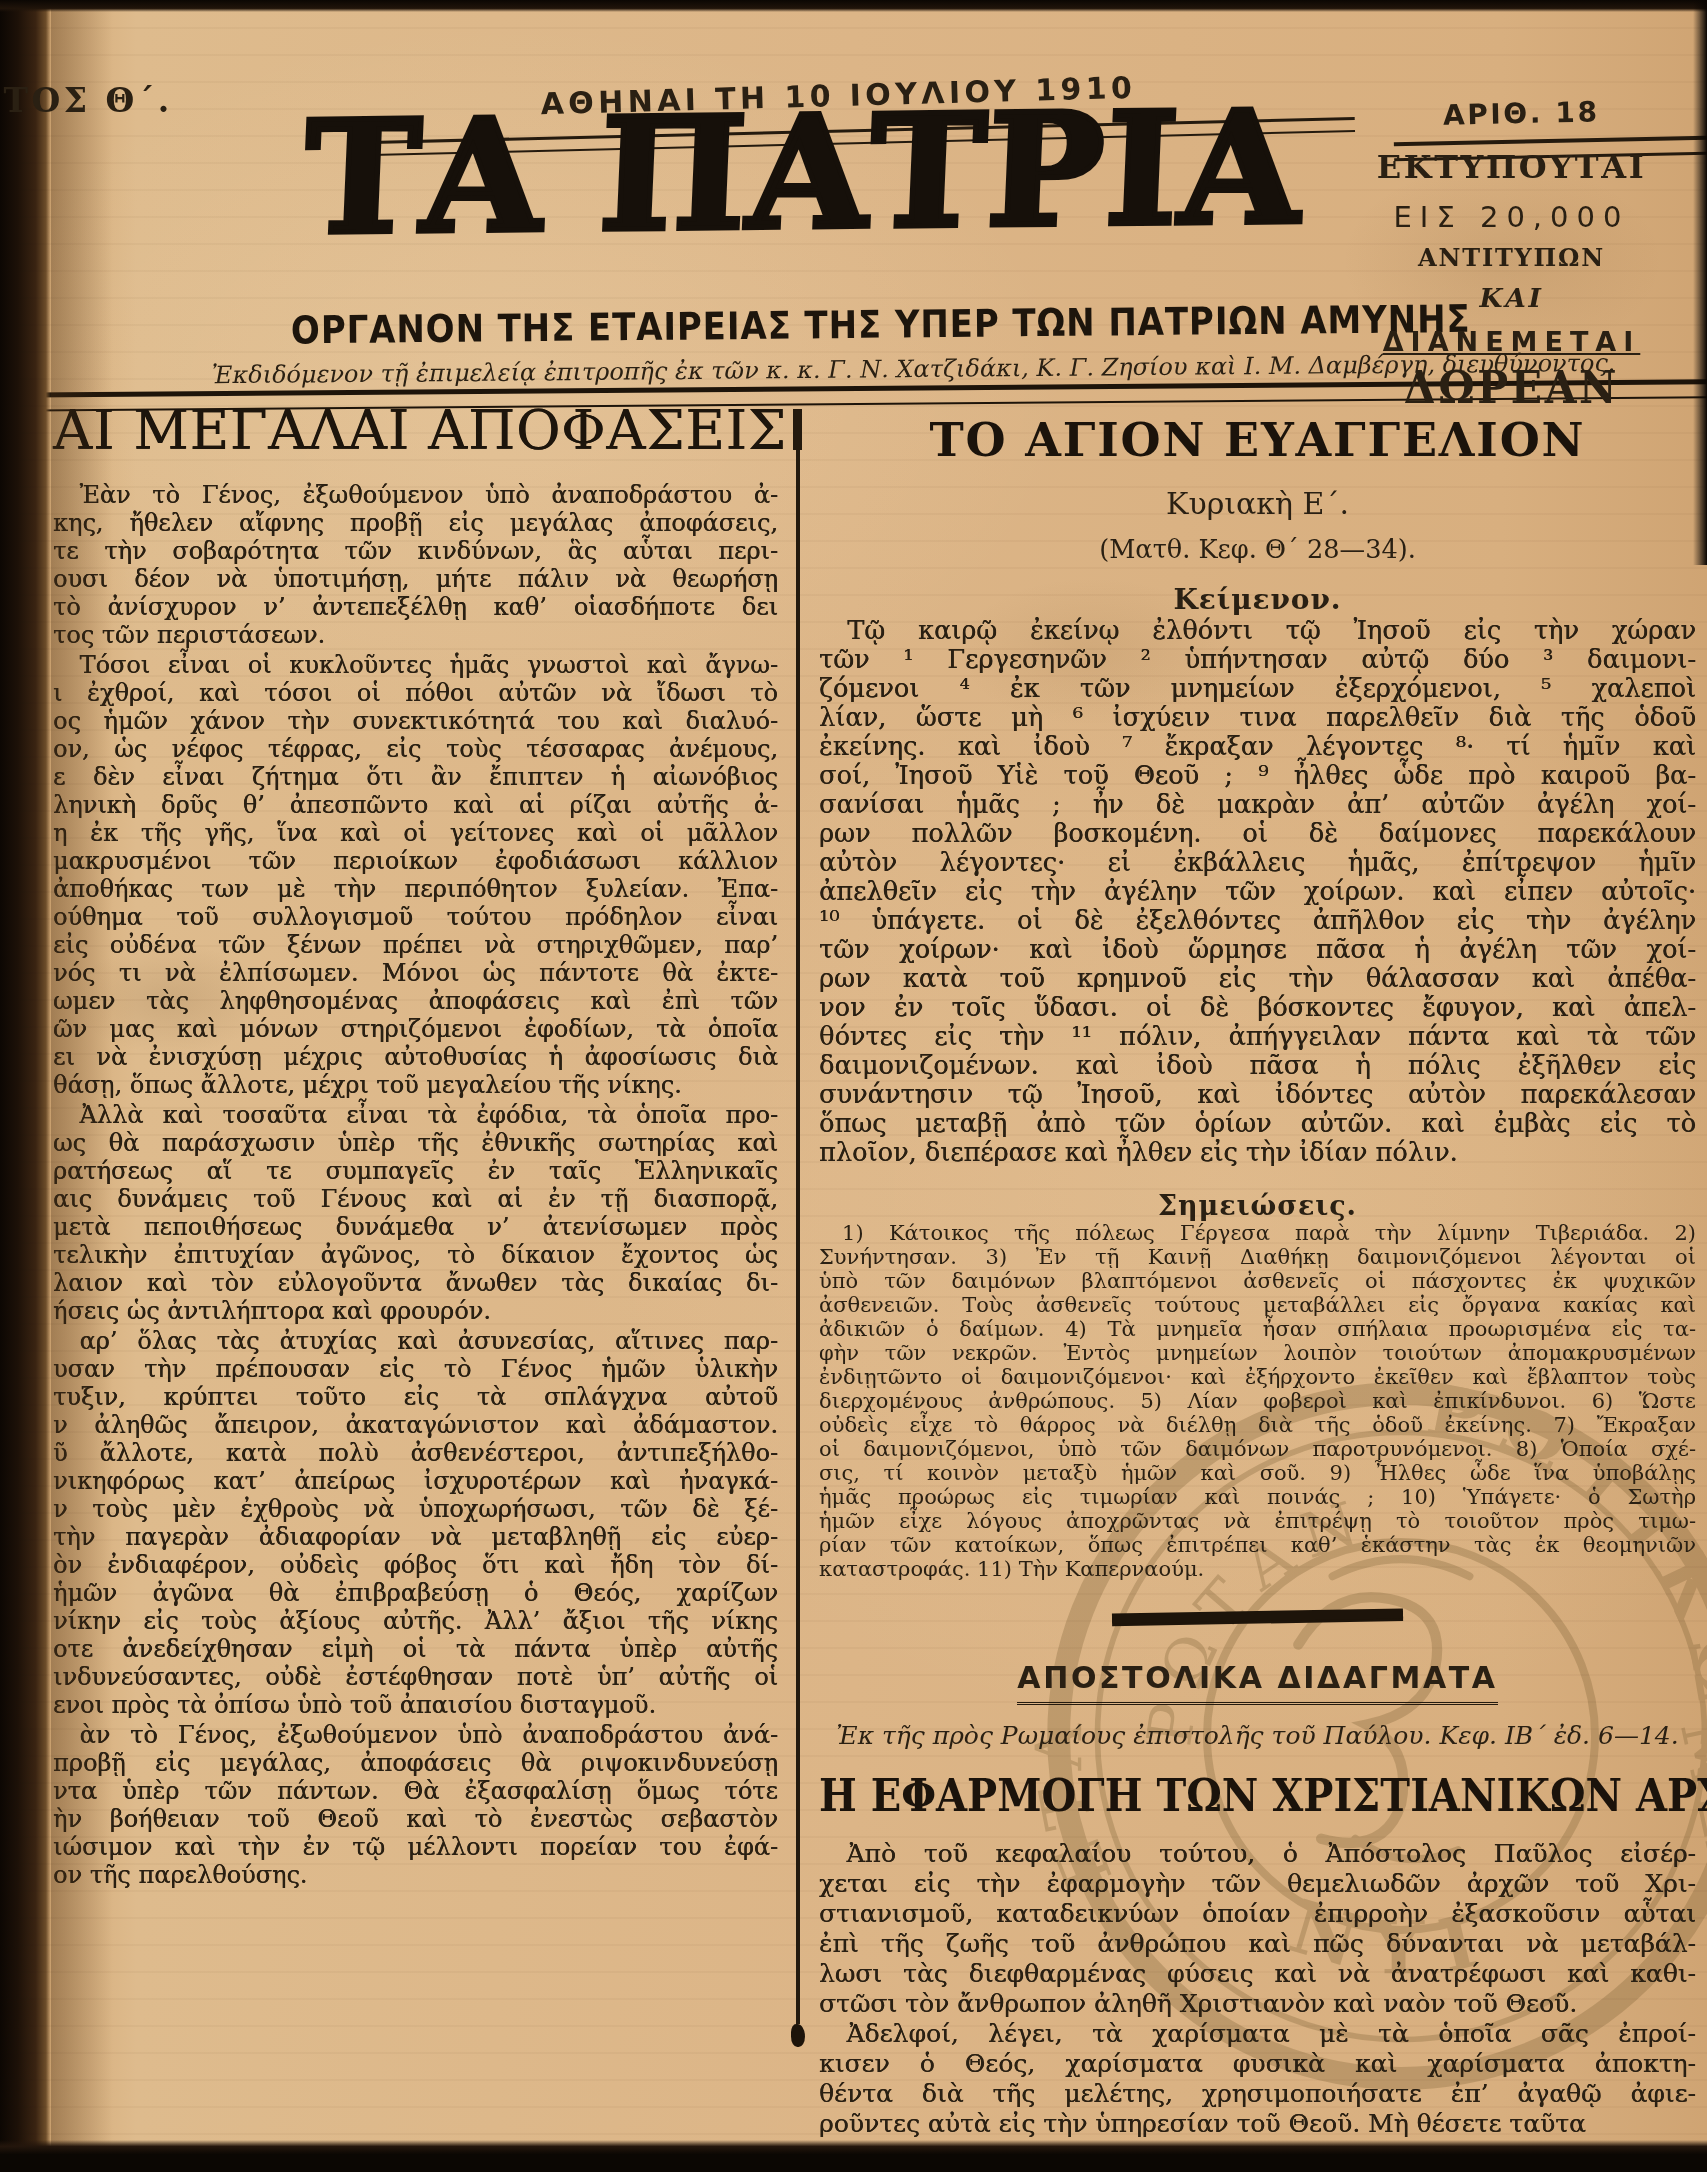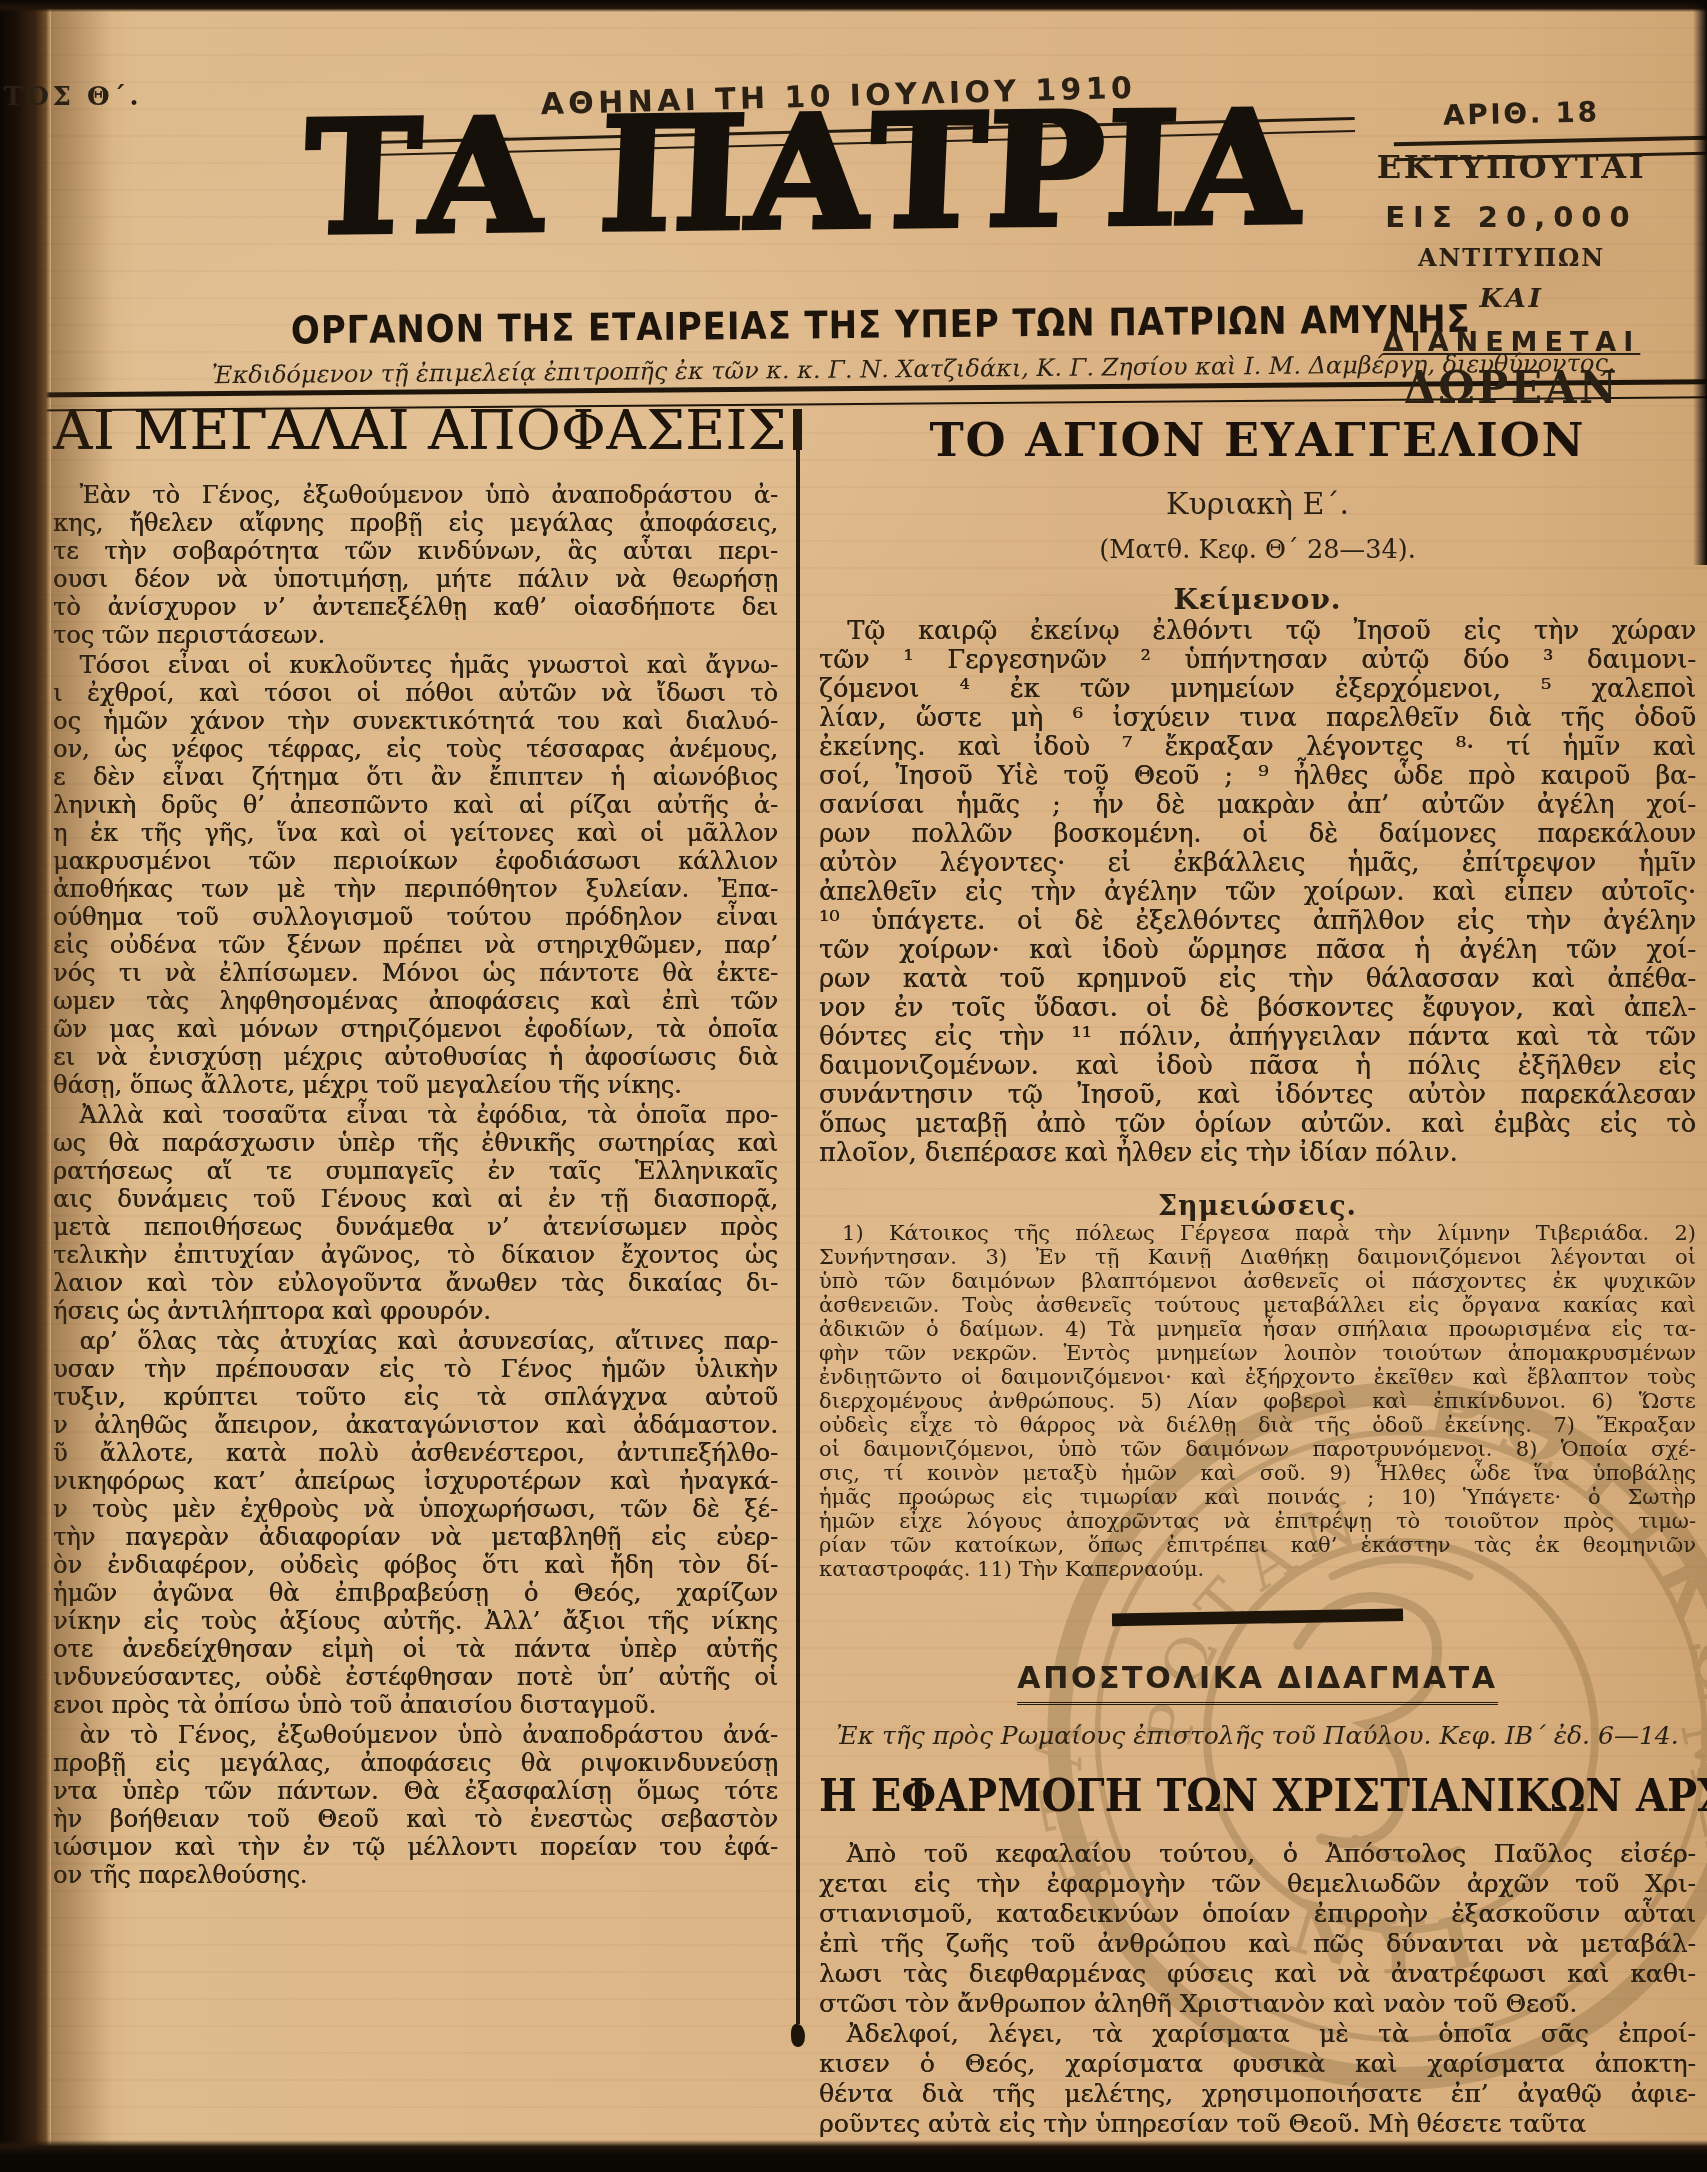--- a/index.html
+++ b/index.html
@@ -18,21 +18,21 @@
     mix-blend-mode:multiply;}
   .spine{position:absolute;left:0;top:0;bottom:0;width:51px;
     background:linear-gradient(90deg,#0c0703 0,#1d1108 35%,#3a2412 70%,#6d4d2a 90%,rgba(109,77,42,0) 100%);}
   .gutter{position:absolute;left:51px;top:0;bottom:0;width:62px;
     background:linear-gradient(90deg,rgba(70,45,20,.35),rgba(70,45,20,0));}
   .edge-top{position:absolute;left:0;top:0;width:100%;height:11.5px;background:linear-gradient(180deg,#0b0703,#20140a 70%,rgba(32,20,10,0));}
   .edge-bottom{position:absolute;left:0;bottom:0;width:100%;height:32px;background:linear-gradient(0deg,#0b0703 55%,#24160c 80%,rgba(36,22,12,0));}
   .edge-right{position:absolute;right:0;top:0;width:14px;height:565px;background:linear-gradient(270deg,#0b0703,rgba(11,7,3,0));}
 
   
-  .volume{position:absolute;left:3.5px;top:81px;font-weight:bold;font-size:26px;letter-spacing:3.5px;z-index:3;}
+  .volume{position:absolute;left:3.5px;top:81px;font-weight:bold;font-size:33px;letter-spacing:3.5px;z-index:3;}
   .dateline{position:absolute;left:371px;top:78px;width:935px;text-align:center;font-weight:bold;
     font-size:30px;letter-spacing:4.4px;transform:rotate(-1.6deg);font-family:"DejaVu Sans","Liberation Sans",sans-serif;}
   .issue{position:absolute;left:1443px;top:97px;font-weight:bold;font-size:28px;letter-spacing:2.6px;
     font-family:"DejaVu Sans","Liberation Sans",sans-serif;transform:rotate(-1.2deg);}
   .rule-date{position:absolute;left:371px;top:129px;width:984px;height:9.7px;transform:rotate(-1.4deg);
     border-top:3.5px solid #241a0e;border-bottom:2.6px solid #241a0e;}
   .rule-issue{position:absolute;left:1394px;top:139px;width:318px;height:12.4px;transform:rotate(-1.2deg);
     border-top:4.4px solid #241a0e;border-bottom:3.5px solid #241a0e;}
 
   
@@ -46,21 +46,21 @@
   .title{position:absolute;left:296px;top:95px;width:1015px;text-align:center;
     font-weight:bold;font-size:155px;line-height:1;letter-spacing:1.8px;color:#16100a;
     transform:skewX(-3deg) rotate(-0.6deg);-webkit-text-stroke:5.3px #16100a;white-space:nowrap;}
   .subtitle{position:absolute;left:291px;top:305px;width:1015px;text-align:center;color:#1d150c;
     font-family:"DejaVu Sans","Liberation Sans",sans-serif;font-weight:bold;font-size:34px;letter-spacing:0.9px;
     transform:scaleY(1.12) rotate(-0.5deg);white-space:nowrap;}
   .editors{position:absolute;left:212px;top:356px;width:1182px;text-align:center;font-style:italic;
     font-size:24px;transform:rotate(-0.5deg);white-space:nowrap;}
   .mh-right{position:absolute;left:1322px;top:148px;width:379px;text-align:center;z-index:3;}
   .mh-right .r1{font-weight:bold;font-size:32px;letter-spacing:2.6px;}
-  .mh-right .r2{font-family:"DejaVu Sans","Liberation Sans",sans-serif;font-weight:700;font-size:29px;letter-spacing:8px;margin-top:14px;}
+  .mh-right .r2{font-family:"DejaVu Sans","Liberation Sans",sans-serif;font-weight:400;font-size:29px;letter-spacing:8px;margin-top:14px;}
   .mh-right .r3{font-weight:bold;font-size:24px;letter-spacing:1.8px;margin-top:8.8px;}
   .mh-right .r4{font-weight:bold;font-size:26.5px;letter-spacing:2.6px;margin-top:10.6px;font-style:italic;}
   .mh-right .r5{font-family:"DejaVu Sans","Liberation Sans",sans-serif;font-weight:600;font-size:27px;letter-spacing:7px;margin-top:12.4px;text-decoration:underline;}
   .mh-right .r6{font-weight:bold;font-size:41px;letter-spacing:2.6px;margin-top:7px;transform:scaleY(1.08);}
   .rule-mast{position:absolute;left:0px;top:386px;width:1716px;height:11.5px;transform:rotate(-0.45deg);
     border-top:5.3px solid #1d140a;border-bottom:2.6px solid #1d140a;}
 
   
   .col-rule{position:absolute;left:796px;top:411px;width:3.5px;height:1613px;background:#241a0e;}
   .col-rule::before{content:"";position:absolute;left:-2.6px;top:-1.8px;width:8.8px;height:41px;background:#241a0e;}

